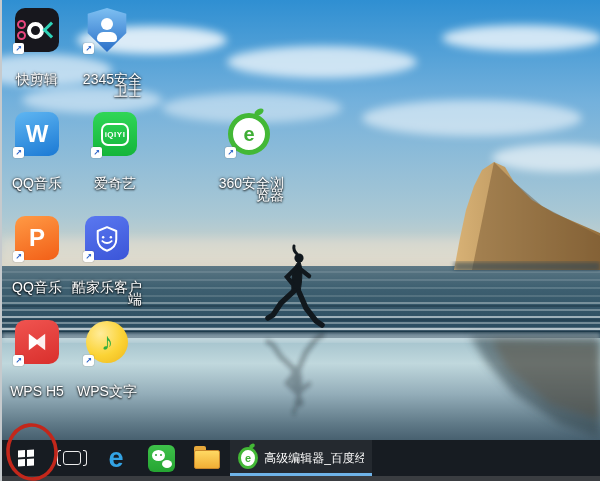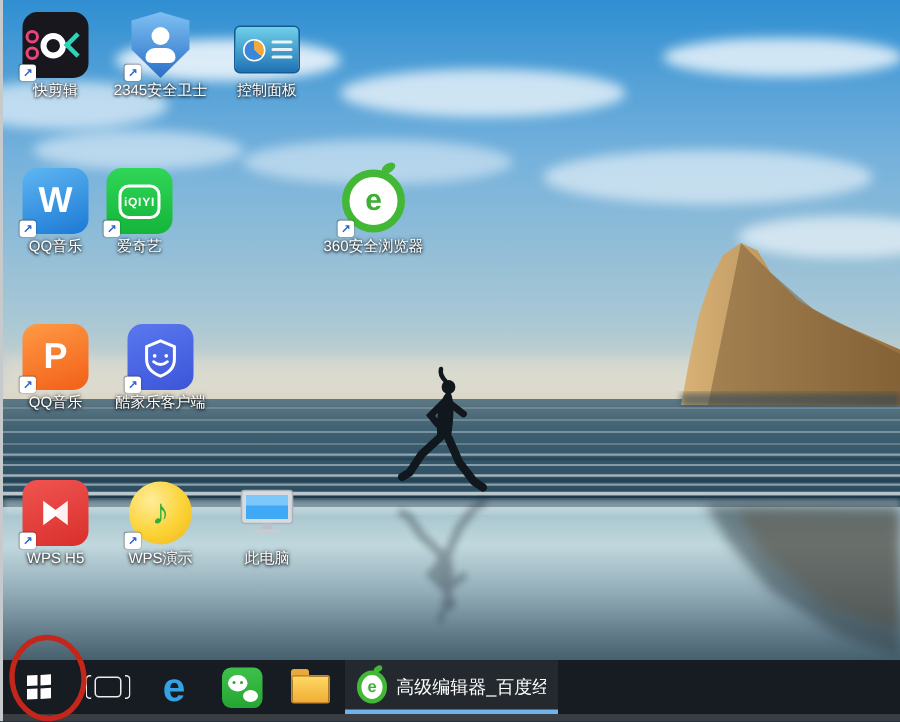--- a/index.html
+++ b/index.html
@@ -5,21 +5,21 @@
   html,body{margin:0;padding:0;background:#222;}
   body{font-family:"Liberation Sans","DejaVu Sans",sans-serif;}
   .screen{position:relative;width:600px;height:481px;overflow:hidden;background:#0b2f4e;
           border-left:2px solid #c6cacd;box-sizing:border-box;}
   
   .desktop{position:absolute;left:0;top:0;width:598px;height:440px;overflow:hidden;}
   .scene{position:absolute;left:0;top:0;}
   
   .cell{position:absolute;width:70px;display:flex;flex-direction:column;align-items:center;cursor:default;}
   .ic{position:relative;width:44px;height:44px;display:flex;align-items:center;justify-content:center;}
-  .lbl{margin-top:3px;max-width:70px;font-size:10px;line-height:12px;color:#fff;text-align:center;
+  .lbl{margin-top:21px;max-width:70px;font-size:14px;line-height:12px;color:#fff;text-align:right;
        text-shadow:0 1px 2px rgba(0,0,0,.95),0 0 3px rgba(0,0,0,.7);word-break:break-all;}
   .sc{position:absolute;left:-2px;bottom:-2px;width:11px;height:11px;background:#fff;border-radius:2px;
       display:flex;align-items:center;justify-content:center;font-size:8px;font-weight:bold;color:#2a62c8;
       box-shadow:0 0 1px rgba(0,0,0,.6);}
   
   .g-quick{width:44px;height:44px;background:#17171d;border-radius:10px;display:flex;align-items:center;justify-content:center;}
   .q-rings{display:flex;flex-direction:column;gap:2px;margin-right:1px;}
   .q-rings i{width:9px;height:9px;border:2.5px solid #e8457e;border-radius:50%;box-sizing:border-box;display:block;}
   .q-big{width:17px;height:17px;border:4px solid #fff;border-radius:50%;box-sizing:border-box;}
   .q-chev{width:9px;height:9px;border-left:3.5px solid #2fd3b8;border-bottom:3.5px solid #2fd3b8;
@@ -190,42 +190,29 @@
       </div>
     <div class="lbl">快剪辑</div>
   </div>
   <div class="cell" style="left:70px;top:8px">
     <div class="ic">
         <div class="g-2345"></div>
       <span class="sc">↗</span>
       </div>
     <div class="lbl">2345安全卫士</div>
   </div>
-  <div class="cell" style="left:141px;top:8px">
-    <div class="ic">
-        <div class="g-cpl">
-        <span class="cpl-pie"></span>
-          <span class="cpl-lines">
-            <i></i>
-            <i></i>
-            <i></i>
-          </span>
-        </div>
-      </div>
-    <div class="lbl">控制面板</div>
-  </div>
 
   <div class="cell" style="left:0px;top:112px">
     <div class="ic">
         <div class="g-wps wpsw">W</div>
       <span class="sc">↗</span>
       </div>
     <div class="lbl">QQ音乐</div>
   </div>
-  <div class="cell" style="left:56px;top:112px">
+  <div class="cell" style="left:78px;top:112px">
     <div class="ic">
         <div class="g-iqy">
         <span class="iqy-box">iQIYI</span>
         </div>
       <span class="sc">↗</span>
       </div>
     <div class="lbl">爱奇艺</div>
   </div>
   <div class="cell" style="left:212px;top:112px">
     <div class="ic">
@@ -267,33 +254,21 @@
         </div>
       <span class="sc">↗</span>
       </div>
     <div class="lbl">WPS H5</div>
   </div>
   <div class="cell" style="left:70px;top:320px">
     <div class="ic">
         <div class="g-qqm">♪</div>
       <span class="sc">↗</span>
       </div>
-    <div class="lbl">WPS演示</div>
-  </div>
-  <div class="cell" style="left:141px;top:320px">
-    <div class="ic">
-      <svg width="44" height="44" viewBox="0 0 44 44">
-        <rect x="5" y="7" width="34" height="22" rx="2" fill="#d7dbdf" stroke="#aab3ba"></rect>
-        <rect x="8" y="10" width="28" height="16" fill="#3fa9f5"></rect>
-        <rect x="8" y="10" width="28" height="7" fill="#7cc8fa"></rect>
-        <rect x="19" y="29" width="6" height="4" fill="#b9c2c8"></rect>
-        <rect x="13" y="33" width="18" height="3" rx="1.5" fill="#c6ccd1"></rect>
-      </svg>
-    </div>
-    <div class="lbl">此电脑</div>
+    <div class="lbl">WPS文字</div>
   </div>
 
   <div class="taskbar">
     <button class="tb" style="min-width:48px">
       <span class="winlogo">
           <i></i>
           <i></i>
           <i></i>
           <i></i>
         </span>

